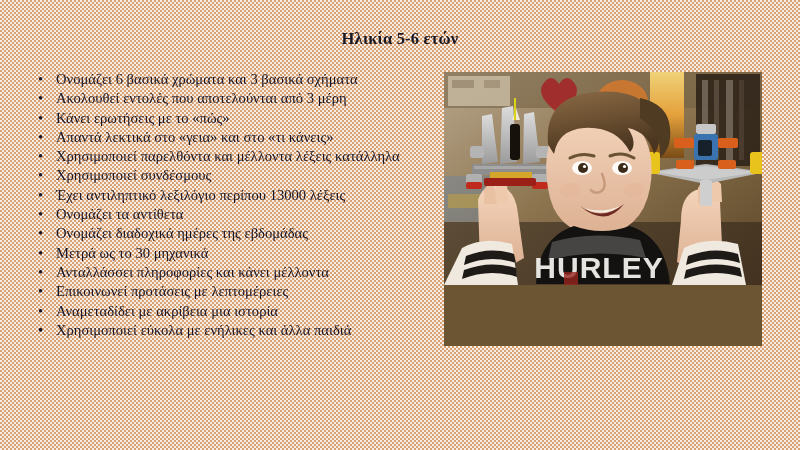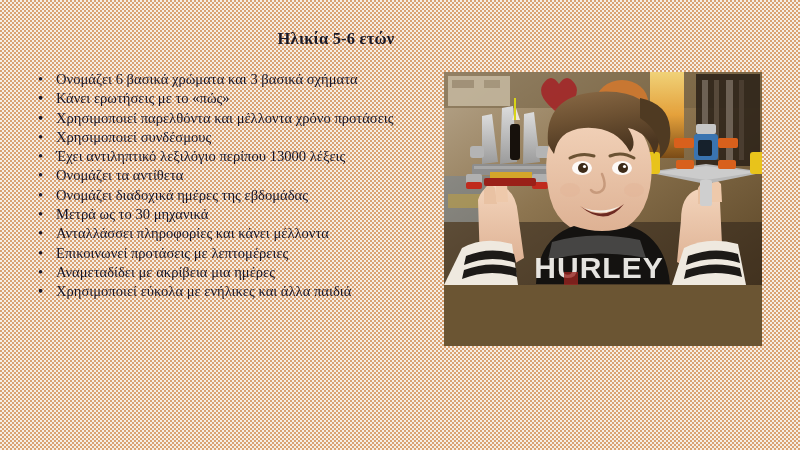--- a/index.html
+++ b/index.html
@@ -27,21 +27,21 @@
     background-size: 4px 4px;
     background-position: 0 0, 2px 2px;
     overflow: hidden;
   }
 
   
   .slide-title {
     position: absolute;
     left: 0;
     top: 29px;
-    width: 672px;
+    width: 800px;
     text-align: center;
     font-size: 16.5px;
     font-weight: bold;
     color: #171726;
     letter-spacing: 0.2px;
     line-height: 20px;
     white-space: nowrap;
   }
 
   
@@ -95,31 +95,33 @@
 
   <div class="slide-title">Ηλικία 5-6 ετών</div>
 
   <ul class="body-list">
     <li class="bullet-item">
       <span class="bullet-dot">•</span>
       <span>Ονομάζει 6 βασικά χρώματα και 3 βασικά σχήματα</span>
     </li>
     <li class="bullet-item">
       <span class="bullet-dot">•</span>
+      <span>Ακολουθεί εντολές που αποτελούνται από 3 μέρη</span>
     </li>
     <li class="bullet-item">
       <span class="bullet-dot">•</span>
       <span>Κάνει ερωτήσεις με το «πώς»</span>
     </li>
     <li class="bullet-item">
       <span class="bullet-dot">•</span>
-    </li>
-    <li class="bullet-item">
-      <span class="bullet-dot">•</span>
-      <span>Χρησιμοποιεί παρελθόντα και μέλλοντα χρόνο προτάσεις</span>
+      <span>Απαντά λεκτικά στο «γεια» και στο «τι κάνεις»</span>
+    </li>
+    <li class="bullet-item">
+      <span class="bullet-dot">•</span>
+      <span>Χρησιμοποιεί παρελθόντα και μέλλοντα λέξεις κατάλληλα</span>
     </li>
     <li class="bullet-item">
       <span class="bullet-dot">•</span>
       <span>Χρησιμοποιεί συνδέσμους</span>
     </li>
     <li class="bullet-item">
       <span class="bullet-dot">•</span>
       <span>Έχει αντιληπτικό λεξιλόγιο περίπου 13000 λέξεις</span>
     </li>
     <li class="bullet-item">
@@ -137,21 +139,21 @@
     <li class="bullet-item">
       <span class="bullet-dot">•</span>
       <span>Ανταλλάσσει πληροφορίες και κάνει μέλλοντα</span>
     </li>
     <li class="bullet-item">
       <span class="bullet-dot">•</span>
       <span>Επικοινωνεί προτάσεις με λεπτομέρειες</span>
     </li>
     <li class="bullet-item">
       <span class="bullet-dot">•</span>
-      <span>Αναμεταδίδει με ακρίβεια μια ημέρες</span>
+      <span>Αναμεταδίδει με ακρίβεια μια ιστορία</span>
     </li>
     <li class="bullet-item">
       <span class="bullet-dot">•</span>
     </li>
     <li class="bullet-item">
       <span class="bullet-dot">•</span>
       <span>Χρησιμοποιεί εύκολα με ενήλικες και άλλα παιδιά</span>
     </li>
   </ul>
 

